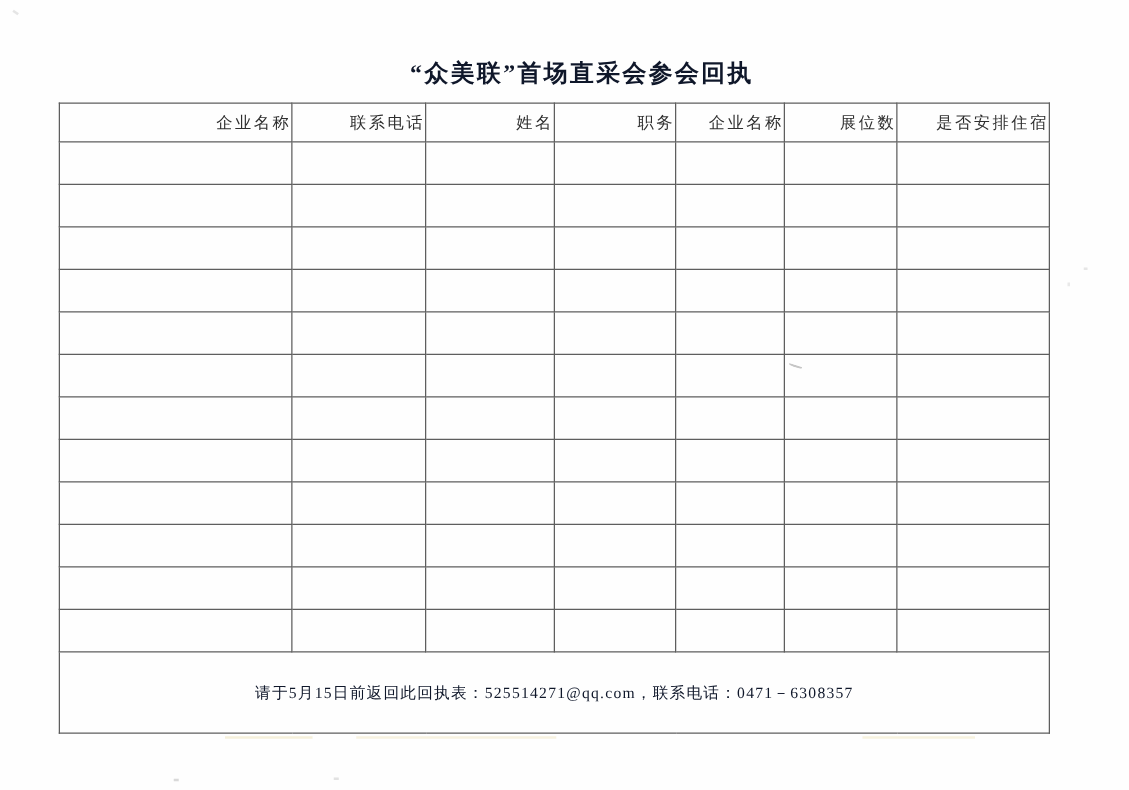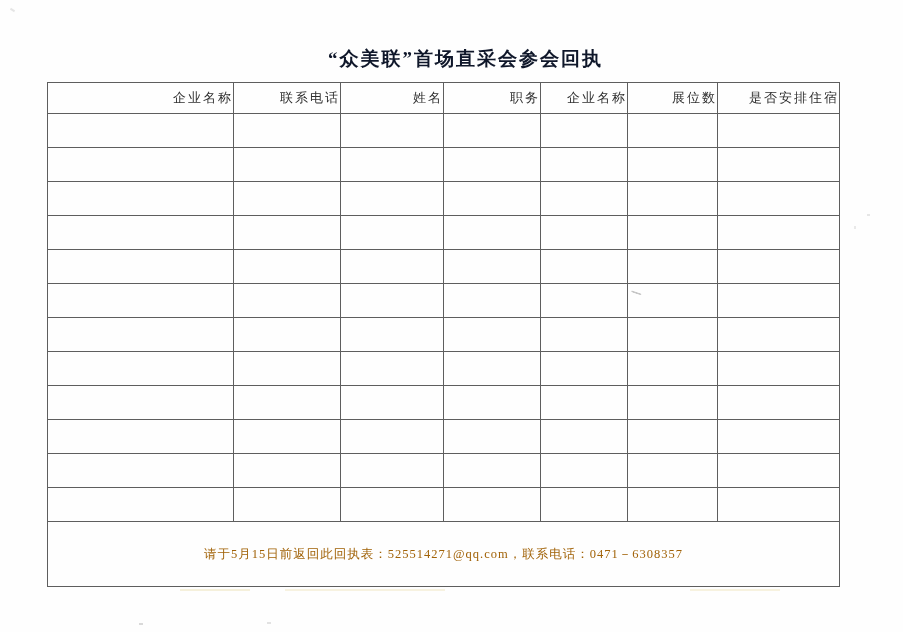--- a/index.html
+++ b/index.html
@@ -61,21 +61,21 @@
   }
 
   tbody tr { height: 34px; }
   tbody td { background: transparent; }
 
   tfoot tr { height: 65px; }
   tfoot td {
     text-align: center;
     vertical-align: middle;
     font-size: 12.5px;
-    color: #a16207;
+    color: #0f172a;
     letter-spacing: 1px;
   }
 
   
   .artifact {
     position: absolute;
     pointer-events: none;
   }
   .squiggle {
     left: 631px;

